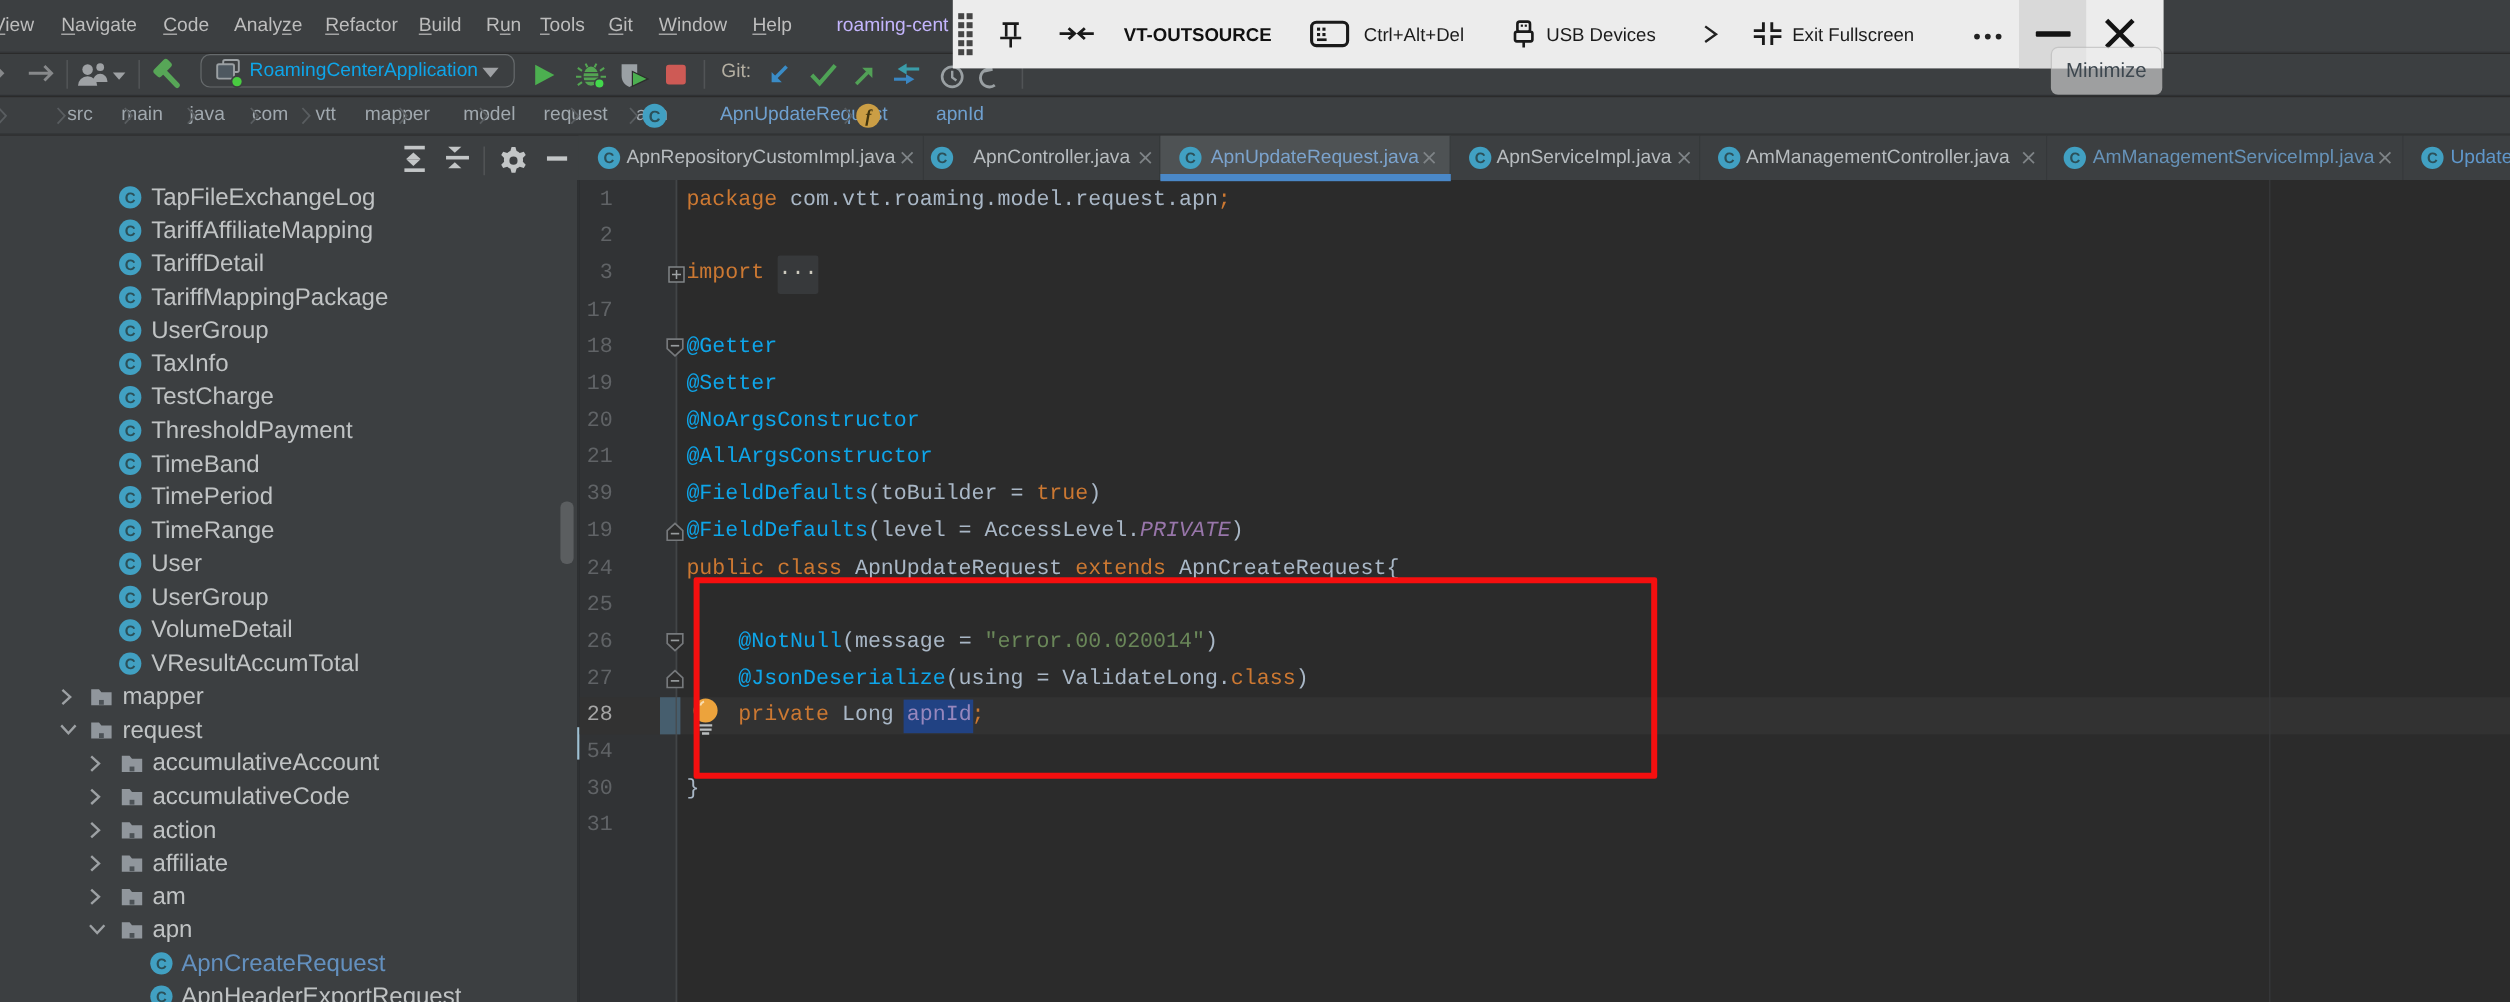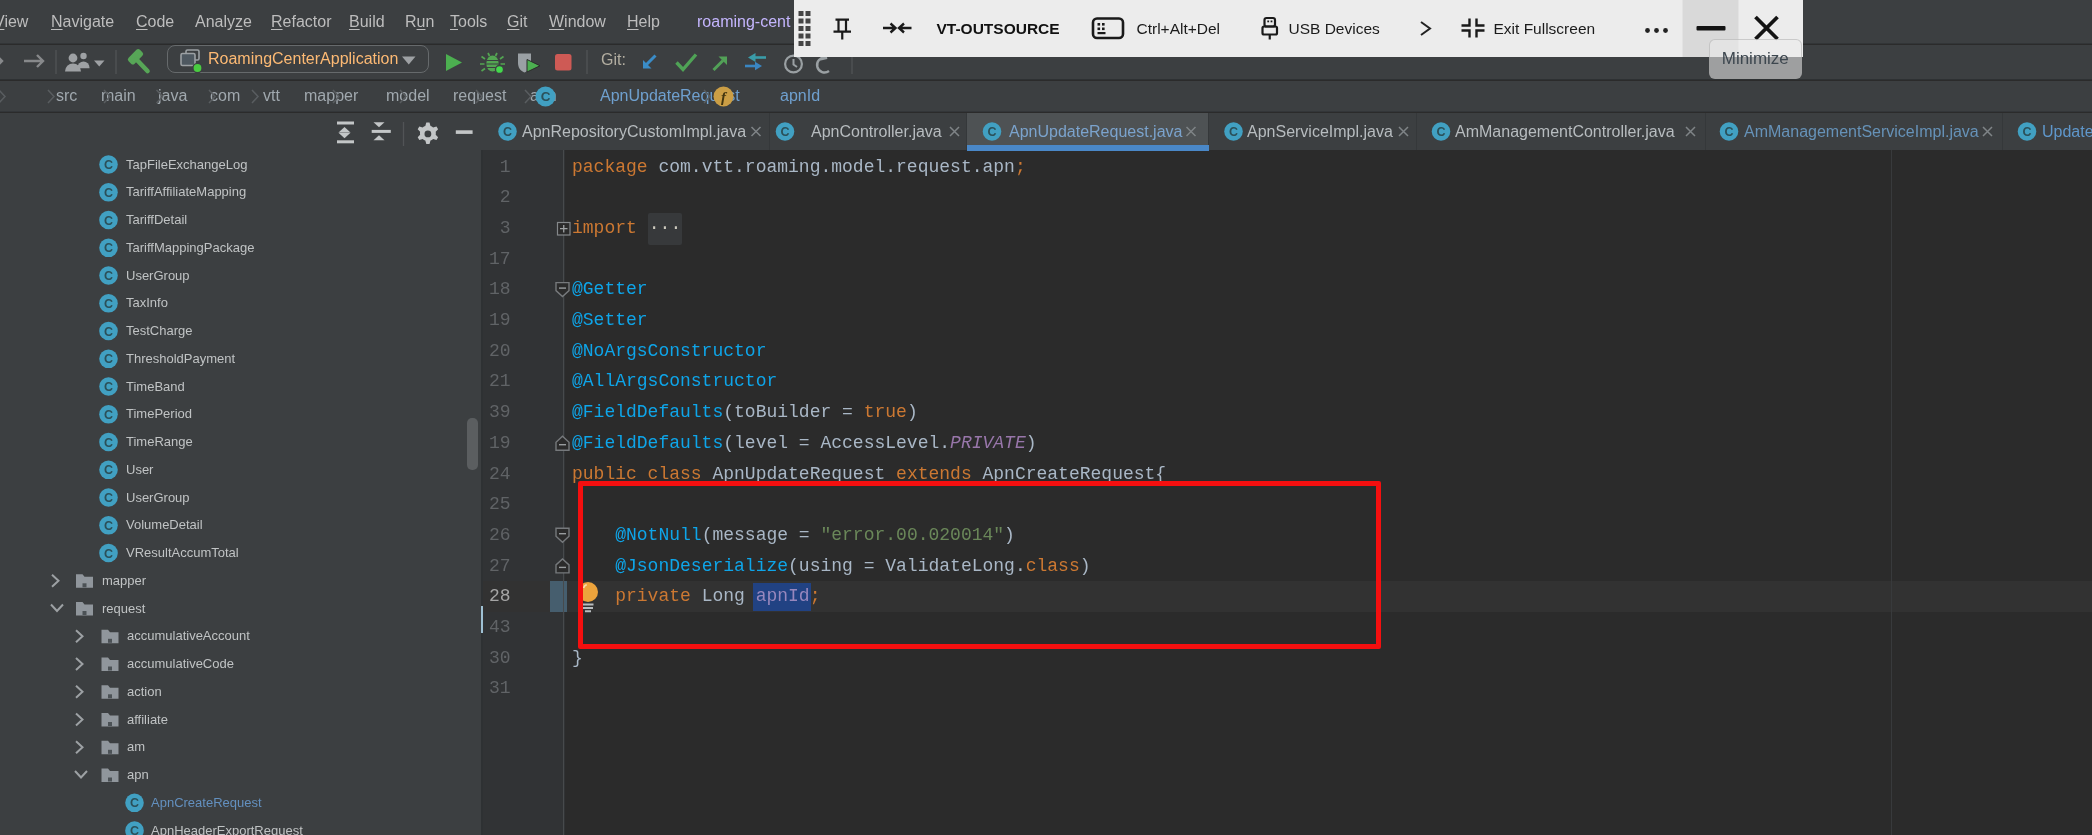--- a/index.html
+++ b/index.html
@@ -11,21 +11,21 @@
 #r3{left:0;top:81px;width:2092px;height:31px;background:#3c3f41;border-bottom:1px solid #333639;}
 #r4{left:0;top:113px;width:2092px;height:37px;background:#3c3f41;}
 #panel{left:0;top:150px;width:481px;height:685px;background:#3c3f41;}
 #divider{left:481px;top:150px;width:2px;height:685px;background:#2e3133;}
 #editor{left:483px;top:150px;width:1609px;height:685px;background:#2b2b2b;}
 .menu{position:absolute;top:0;height:44px;line-height:44px;font-size:16px;color:#bdbdbd;white-space:pre;}
 .menu u{text-decoration-thickness:1px;text-underline-offset:2px;}
 .bc{position:absolute;top:81px;height:31px;line-height:30px;font-size:16px;color:#a0a8ae;white-space:pre;margin-left:40px;}
 .tab{position:absolute;top:113px;height:37px;background:#3c3f41;border-right:1px solid #35383a;}
 .tabtxt{position:absolute;top:113px;height:37px;line-height:37px;font-size:16px;color:#b7bcbf;white-space:pre;}
-.tree{position:absolute;font-size:13px;color:#c0c3c4;height:28px;line-height:28px;white-space:pre;}
+.tree{position:absolute;font-size:20px;color:#c0c3c4;height:28px;line-height:28px;white-space:pre;}
 .cl{position:absolute;left:572px;height:31px;line-height:31px;font-family:"Liberation Mono",monospace;
     font-size:18px;letter-spacing:0px;color:#a9b7c6;white-space:pre;}
 .gn{position:absolute;left:430px;width:80.5px;text-align:right;height:31px;line-height:31px;
     font-family:"Liberation Mono",monospace;font-size:18px;letter-spacing:0px;color:#606366;white-space:pre;}
 .k{color:#cc7832;}
 .an{color:#0ea5e9;}
 .st{color:#6a8759;}
 .pu{color:#9876aa;font-style:italic;}
 </style>
 </head>
@@ -48,21 +48,21 @@
 <span class="menu" style="left:405px">R<u>u</u>n</span>
 <span class="menu" style="left:450px"><u>T</u>ools</span>
 <span class="menu" style="left:507px"><u>G</u>it</span>
 <span class="menu" style="left:549px"><u>W</u>indow</span>
 <span class="menu" style="left:627px"><u>H</u>elp</span>
 <span class="menu" style="left:697px;color:#c4b5fd">roaming-cent</span>
 </div>
 
 <div id="tbtext">
 <div class="abs" style="left:167px;top:45px;width:262px;height:28px;border:1.5px solid #666a6c;border-radius:8px;"></div>
-<span class="abs" style="left:208px;top:45px;height:28px;line-height:28px;font-size:16px;color:#fdba74;">RoamingCenterApplication</span>
+<span class="abs" style="left:208px;top:45px;height:28px;line-height:28px;font-size:16px;color:#0ea5e9;">RoamingCenterApplication</span>
 <span class="abs" style="left:601px;top:45px;height:30px;line-height:30px;font-size:16px;color:#b3aea1;">Git:</span>
 </div>
 
 <div id="bcrumbs">
 <span class="bc" style="left:16px">src</span>
 <span class="bc" style="left:61px">main</span>
 <span class="bc" style="left:118px">java</span>
 <span class="bc" style="left:170px">com</span>
 <span class="bc" style="left:223px">vtt</span>
 <span class="bc" style="left:264px">mapper</span>
@@ -140,21 +140,21 @@
 <span class="gn" style="top:305px">19</span>
 <span class="gn" style="top:335.7px">20</span>
 <span class="gn" style="top:366.4px">21</span>
 <span class="gn" style="top:397.1px">39</span>
 <span class="gn" style="top:427.8px">19</span>
 <span class="gn" style="top:458.5px">24</span>
 <span class="gn" style="top:489.2px">25</span>
 <span class="gn" style="top:519.9px">26</span>
 <span class="gn" style="top:550.6px">27</span>
 <span class="gn" style="top:581.3px;color:#a5a5a5">28</span>
-<span class="gn" style="top:612px">43</span>
+<span class="gn" style="top:612px">54</span>
 <span class="gn" style="top:642.7px">30</span>
 <span class="gn" style="top:673.4px">31</span>
 <div class="cl" style="top:151.5px"><span class="k">package</span> com.vtt.roaming.model.request.apn<span class="k">;</span></div>
 <div class="cl" style="top:212.9px"><span class="k">import</span></div>
 <div class="cl" style="left:648px;top:209px;width:34px;text-align:center;color:#cdcabe;">...</div>
 <div class="cl" style="top:274.3px"><span class="an">@Getter</span></div>
 <div class="cl" style="top:305px"><span class="an">@Setter</span></div>
 <div class="cl" style="top:335.7px"><span class="an">@NoArgsConstructor</span></div>
 <div class="cl" style="top:366.4px"><span class="an">@AllArgsConstructor</span></div>
 <div class="cl" style="top:397.1px"><span class="an">@FieldDefaults</span>(toBuilder = <span class="k">true</span>)</div>

